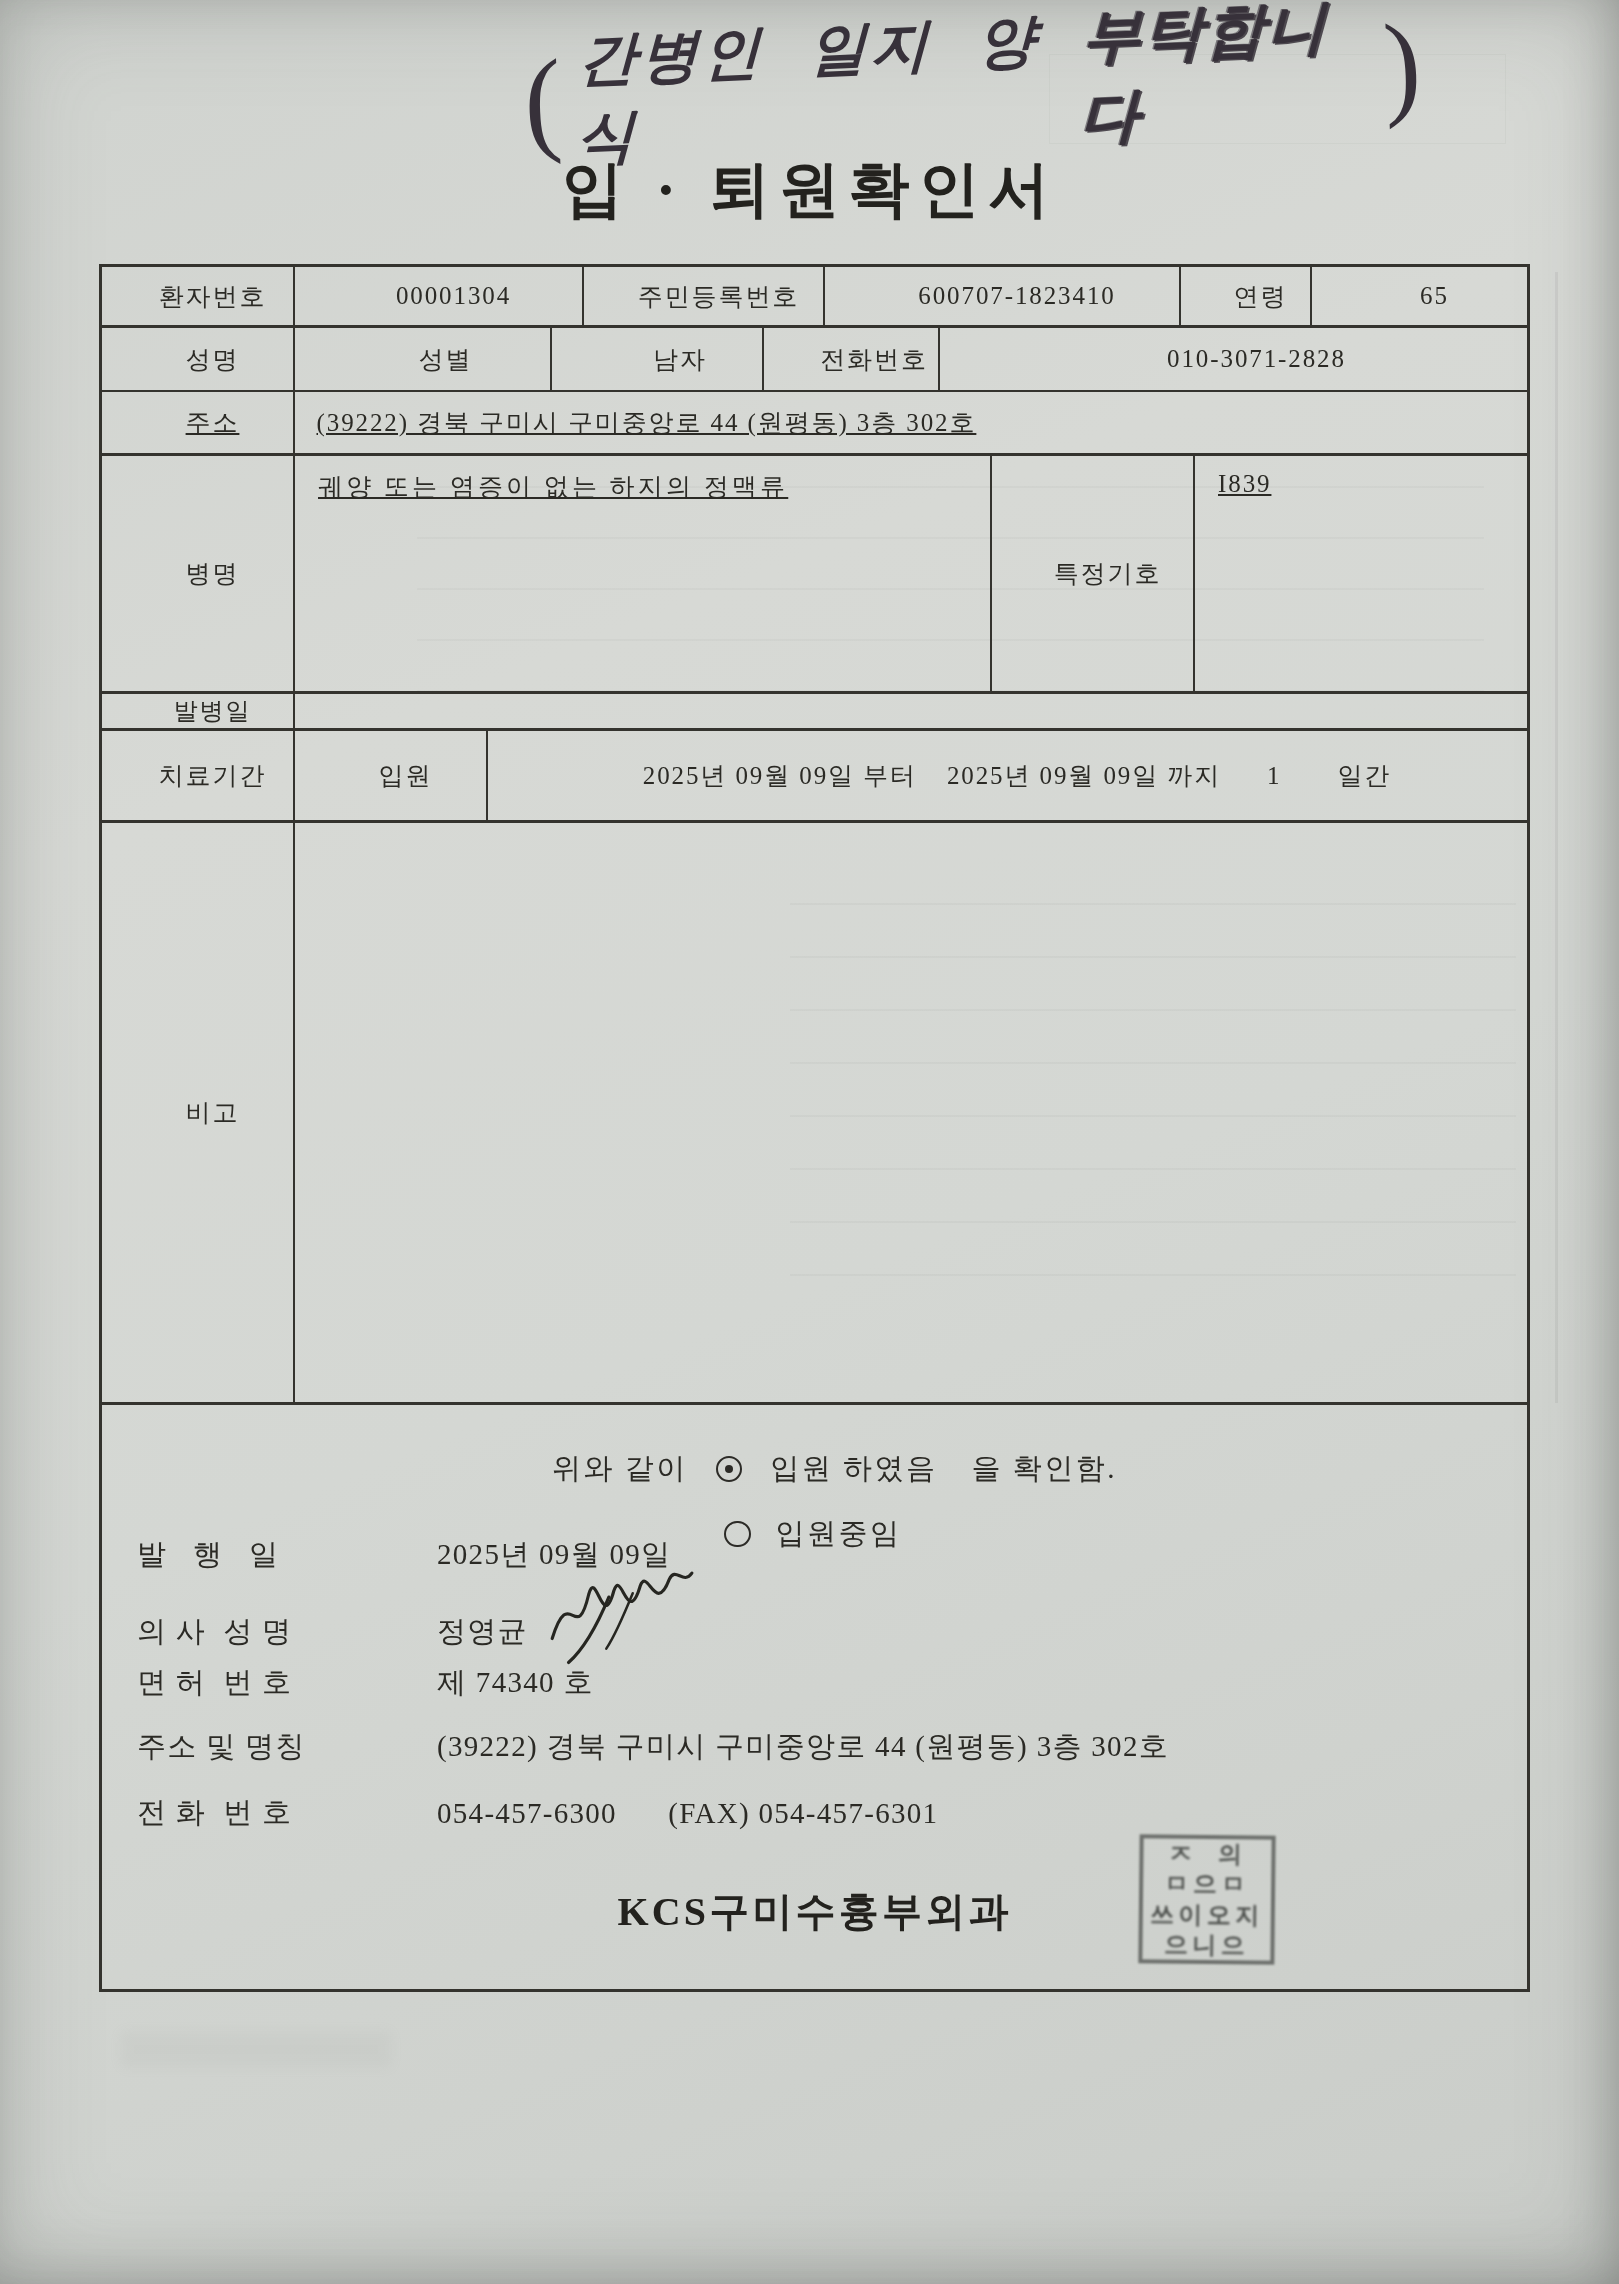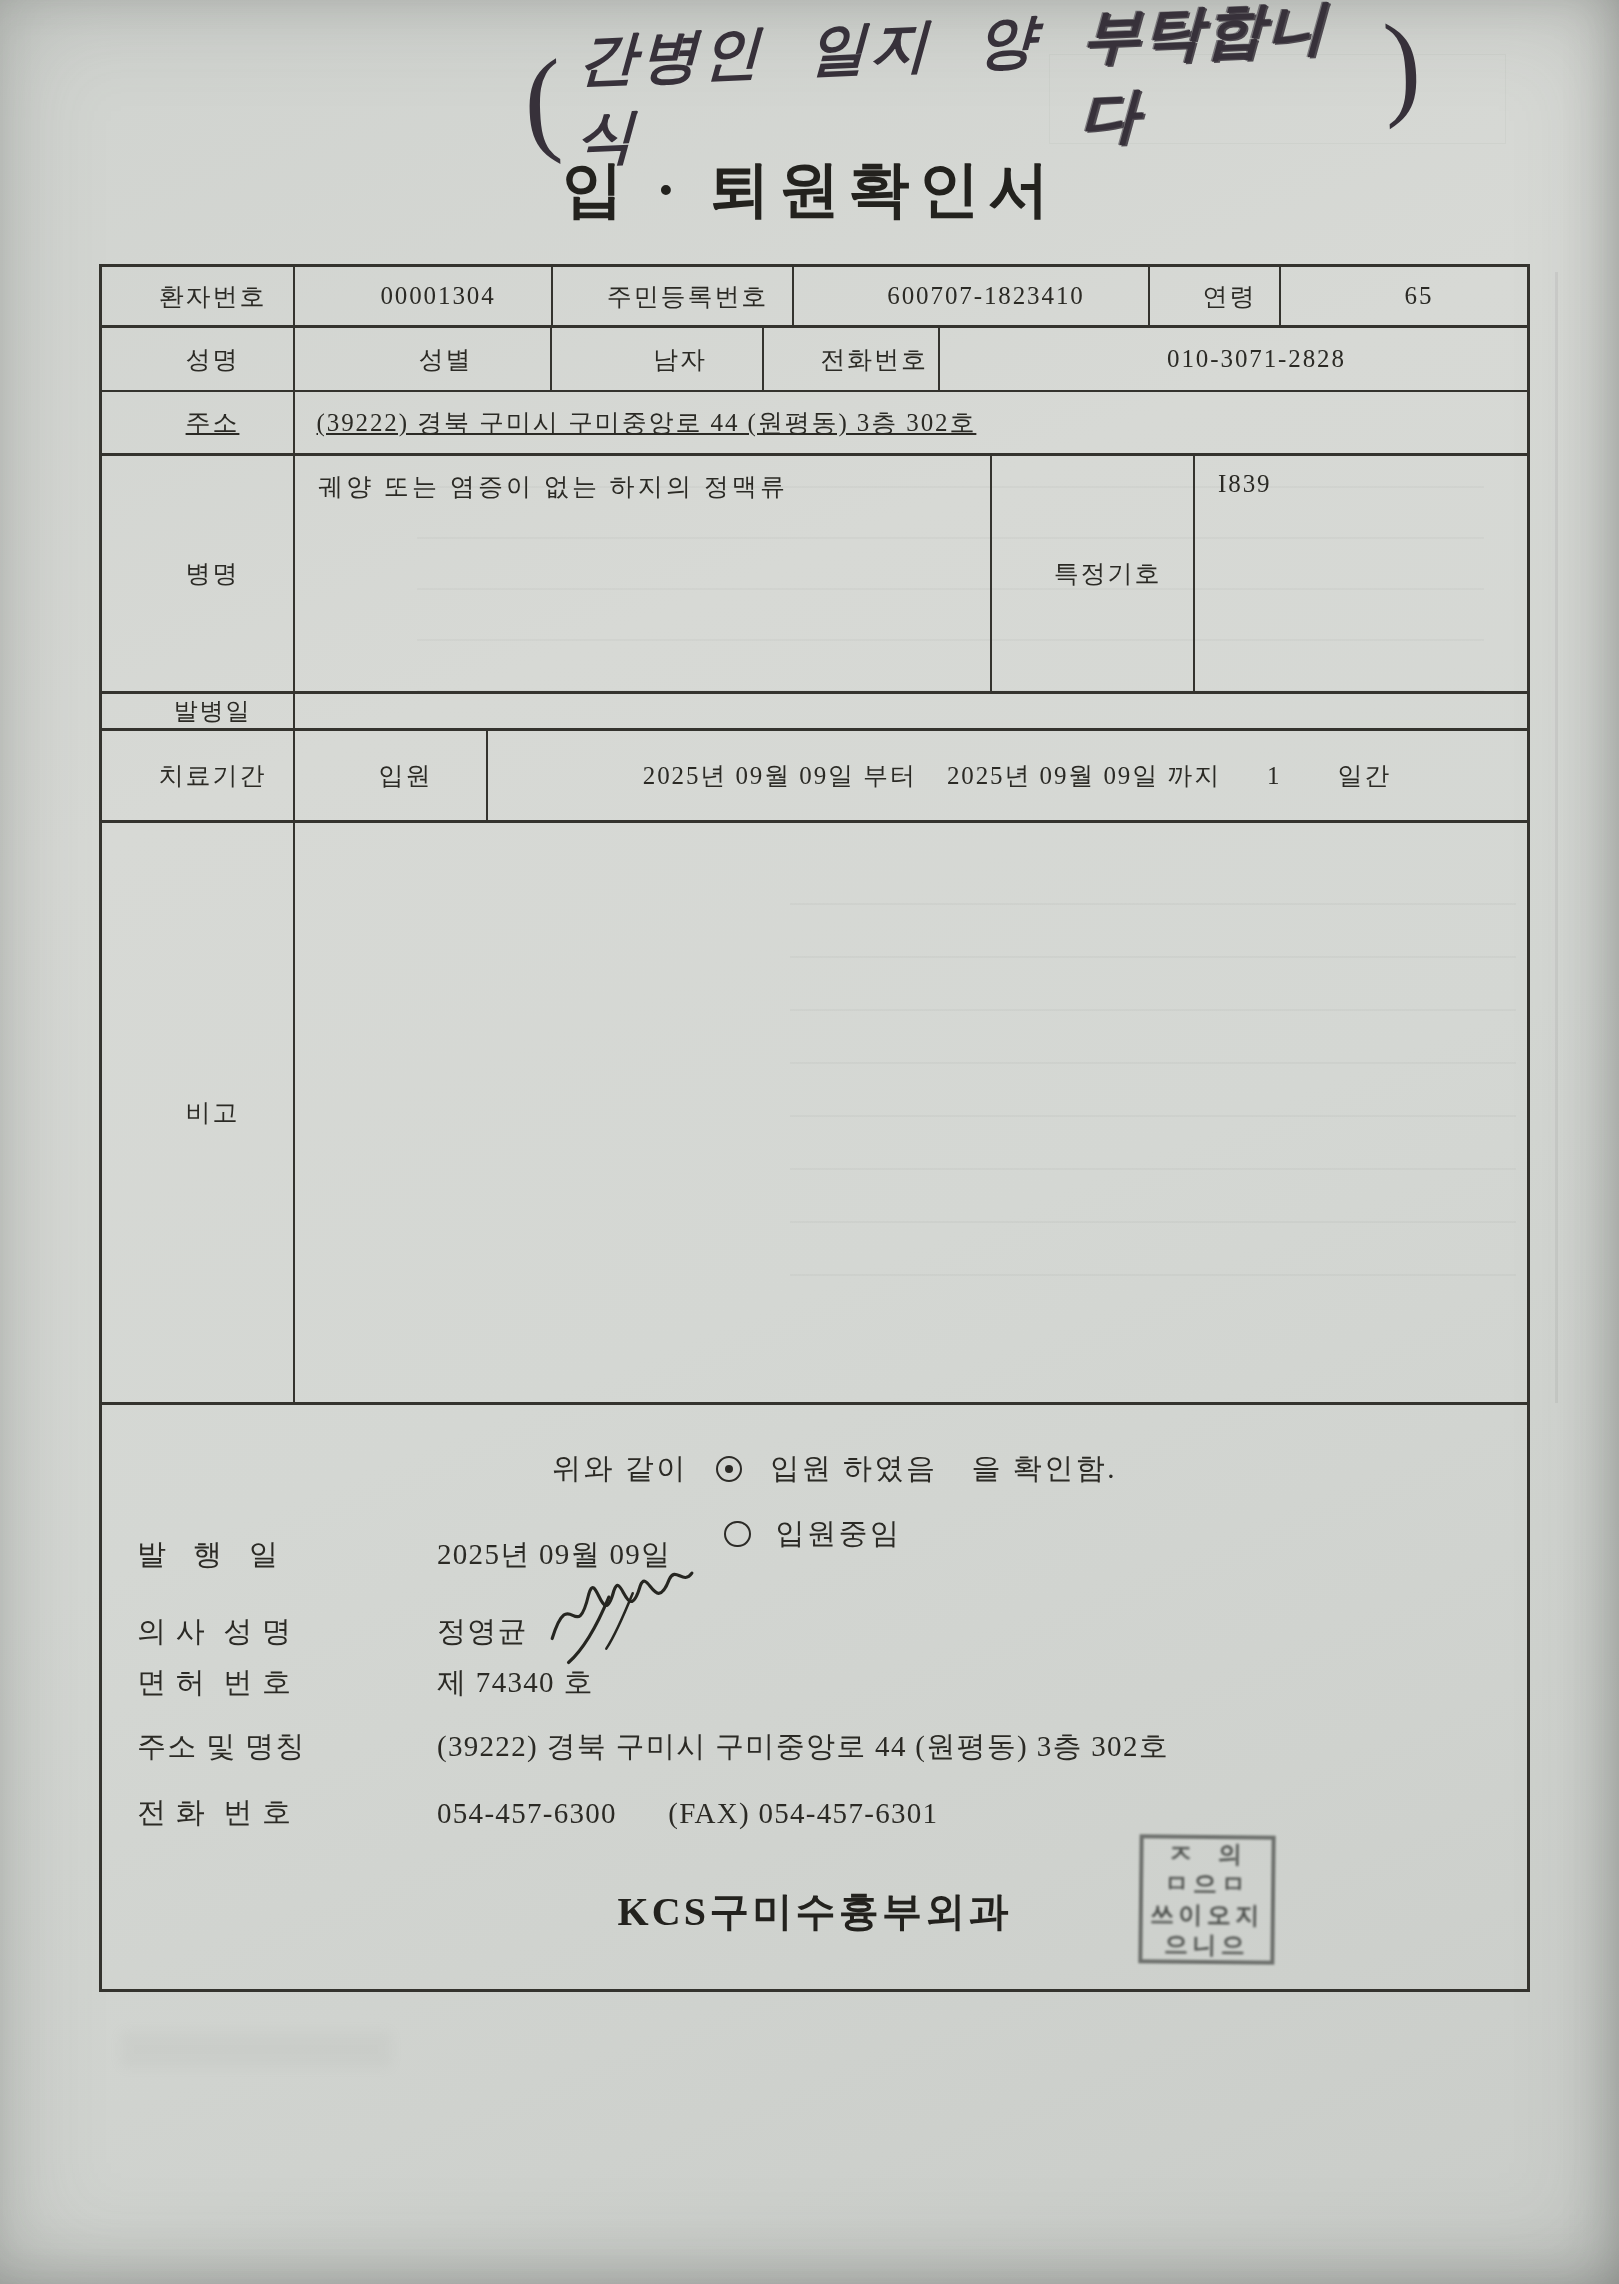--- a/index.html
+++ b/index.html
@@ -47,31 +47,31 @@
   .row{display:flex;border-bottom:2.5px solid #34332e;box-sizing:border-box;}
   .row.thick{border-bottom-width:3.8px;}
   .row.last{border-bottom:none;flex:1;position:relative;}
   .c{
     border-right:2.5px solid #34332e;box-sizing:border-box;
     display:flex;align-items:center;justify-content:center;
     font-size:25px;letter-spacing:1.9px;white-space:pre;color:#2b2a25;padding-left:30px;
   }
   .c.nb{border-right:none;}
   .c.left{justify-content:flex-start;padding-left:21.5px;}
-  .c.topleft{align-items:flex-start;justify-content:flex-start;padding:14px 0 0 23px;}
+  .c.topleft{align-items:flex-start;justify-content:flex-start;padding:14px 0 0 23px;text-decoration:underline;}
   .r1{height:61px;}
   .r2{height:64px;gap:16px;}
   .r3{height:64px;text-decoration:underline;}
   .r4{height:238px;}
   .r5{height:37px;}
   .r5 .c{font-size:24px;}
   .r6{height:92px;}
   .r7{height:582px;}
   .w305{width:193px;}
-  .w458{width:258px;}
+  .w458{width:289px;}
   .w381{width:241px;}
   .w563{width:356px;}
   .w207{width:131px;}
   .w310{width:196px;}
   .w253{width:160px;}
   .w1104{width:697px;}
   .w322{width:203px;}
   .grow{flex:1;}
   .disease-text{letter-spacing:3.2px;}
   .period-val{display:flex;align-items:center;padding-left:19px;}

